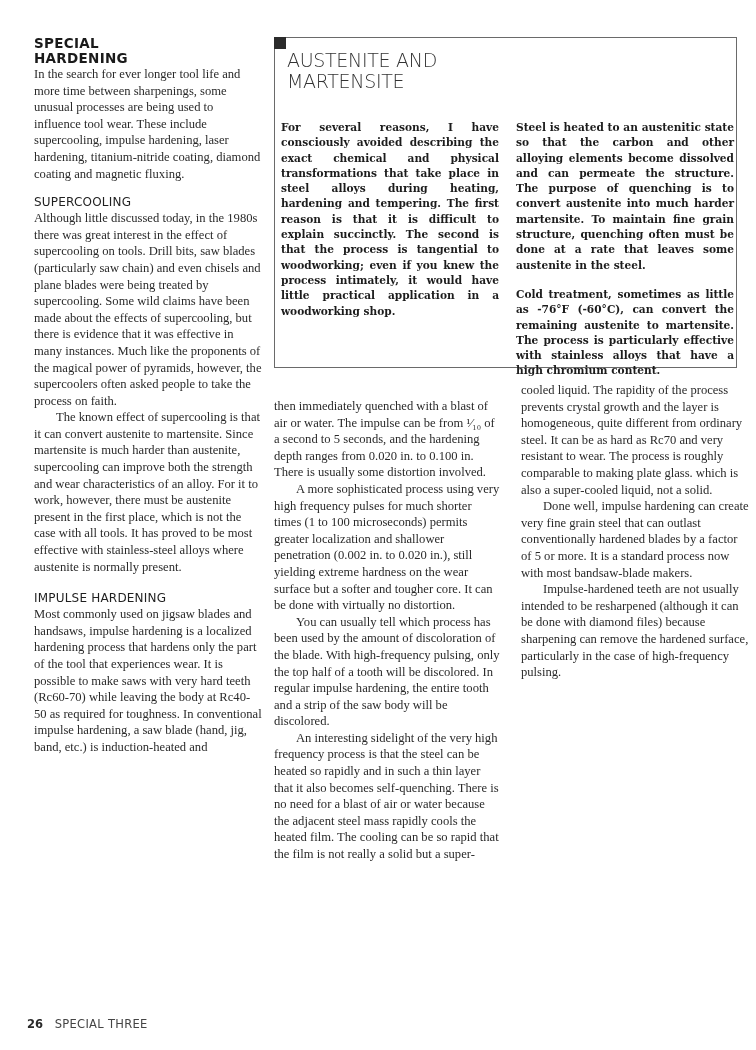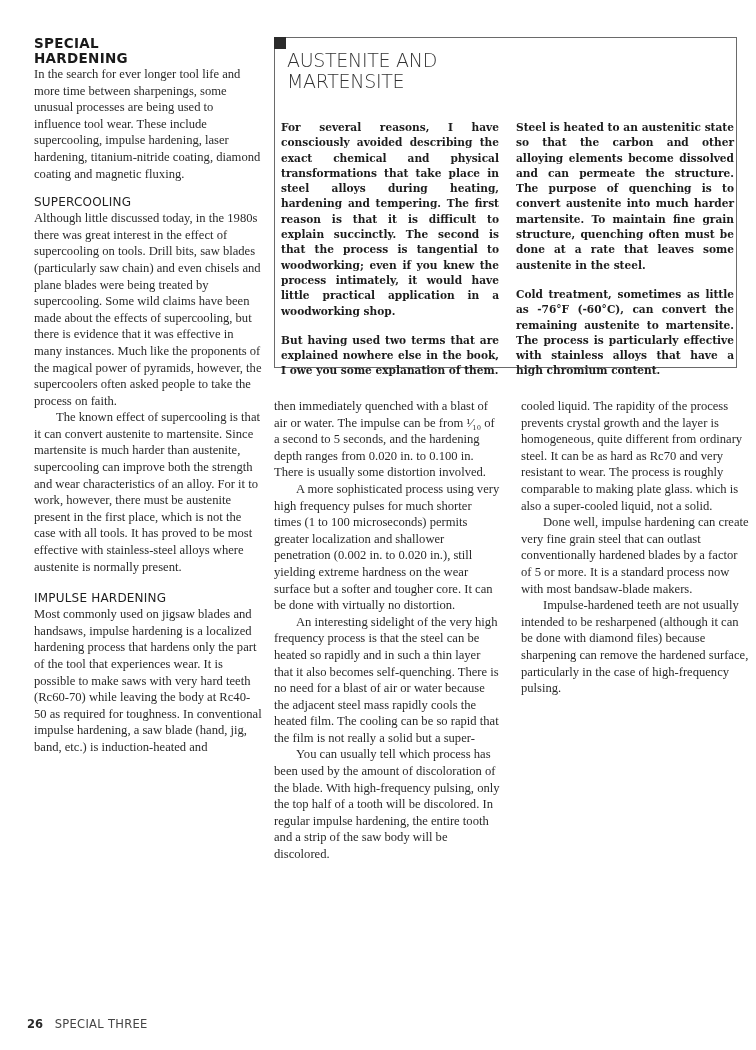--- a/index.html
+++ b/index.html
@@ -4,21 +4,21 @@
 <style>
   html, body { margin: 0; padding: 0; background: #ffffff; }
   body { width: 756px; height: 1050px; position: relative; overflow: hidden; color: #2a2a2a; }
   .col { position: absolute; font-family: "Liberation Serif", serif; font-size: 12.6px; line-height: 16.6px; }
   .col p { margin: 0; }
   .indent { text-indent: 22px; }
   .head-bold { font-family: "DejaVu Sans", sans-serif; font-weight: bold; font-size: 13.5px; line-height: 15px; letter-spacing: 0.3px; color: #1a1a1a; margin: 0; }
   .subhead { font-family: "DejaVu Sans", sans-serif; font-size: 12px; line-height: 16px; color: #1f1f1f; letter-spacing: 0.2px; margin: 0; font-weight: normal; }
   .col1 { left: 26px; top: 36px; width: 228px; margin-left: 8px; }
   .col2 { left: 274px; top: 398px; width: 228px; }
-  .col3 { left: 521px; top: 398px; width: 228px; }
+  .col3 { left: 521px; top: 382px; width: 228px; }
   .gap { height: 12px; }
 
   .sidebar { position: absolute; left: 274px; top: 37px; width: 463px; height: 331px; border: 1.5px solid #6a6a6a; box-sizing: border-box; }
   .sidebar-marker { position: absolute; left: -1px; top: -1px; width: 12px; height: 12px; background: #2b2b2b; }
   .sidebar-title { position: absolute; left: 12px; top: 12px; font-family: "DejaVu Sans", sans-serif; font-weight: 200; font-size: 19px; line-height: 21px; color: #333; letter-spacing: -0.3px; margin: 0; font-stretch: condensed; }
   .sb-col { position: absolute; top: 82px; width: 218px; font-family: "DejaVu Serif", serif; font-weight: bold; font-size: 10.6px; line-height: 15.3px; color: #1c1c1c; text-align: justify; }
   .sb-col p { margin: 0; }
   .sb-col p + p { margin-top: 14px; }
   .sb-left { left: 6px; }
   .sb-right { left: 241px; }
@@ -46,33 +46,32 @@
 </div>
 
 <div class="sidebar">
   <div class="sidebar-marker"></div>
   <h2 class="sidebar-title">
     <span>AUSTENITE AND</span><br>
     <span>MARTENSITE</span>
   </h2>
   <div class="sb-col sb-left">
     <p>For several reasons, I have consciously avoided describing the exact chemical and physical transformations that take place in steel alloys during heating, hardening and tempering. The first reason is that it is difficult to explain succinctly. The second is that the process is tangential to woodworking; even if you knew the process intimately, it would have little practical application in a woodworking shop.</p>
-    <p>But having used two terms that are explained nowhere else in the book, I owe you some explanation of them.</p>
   </div>
   <div class="sb-col sb-right">
     <p>Steel is heated to an austenitic state so that the carbon and other alloying elements become dissolved and can permeate the structure. The purpose of quenching is to convert austenite into much harder martensite. To maintain fine grain structure, quenching often must be done at a rate that leaves some austenite in the steel.</p>
     <p>Cold treatment, sometimes as little as -76°F (-60°C), can convert the remaining austenite to martensite. The process is particularly effective with stainless alloys that have a high chromium content.</p>
   </div>
 </div>
 
 <div class="col col2">
   <p>then immediately quenched with a blast of air or water. The impulse can be from ¹⁄₁₀ of a second to 5 seconds, and the hardening depth ranges from 0.020 in. to 0.100 in. There is usually some distortion involved.</p>
   <p class="indent">A more sophisticated process using very high frequency pulses for much shorter times (1 to 100 microseconds) permits greater localization and shallower penetration (0.002 in. to 0.020 in.), still yielding extreme hardness on the wear surface but a softer and tougher core. It can be done with virtually no distortion.</p>
+  <p class="indent">You can usually tell which process has been used by the amount of discoloration of the blade. With high-frequency pulsing, only the top half of a tooth will be discolored. In regular impulse hardening, the entire tooth and a strip of the saw body will be discolored.</p>
   <p class="indent">An interesting sidelight of the very high frequency process is that the steel can be heated so rapidly and in such a thin layer that it also becomes self-quenching. There is no need for a blast of air or water because the adjacent steel mass rapidly cools the heated film. The cooling can be so rapid that the film is not really a solid but a super-</p>
-  <p class="indent">You can usually tell which process has been used by the amount of discoloration of the blade. With high-frequency pulsing, only the top half of a tooth will be discolored. In regular impulse hardening, the entire tooth and a strip of the saw body will be discolored.</p>
 </div>
 
 <div class="col col3">
   <p>cooled liquid. The rapidity of the process prevents crystal growth and the layer is homogeneous, quite different from ordinary steel. It can be as hard as Rc70 and very resistant to wear. The process is roughly comparable to making plate glass. which is also a super-cooled liquid, not a solid.</p>
   <p class="indent">Done well, impulse hardening can create very fine grain steel that can outlast conventionally hardened blades by a factor of 5 or more. It is a standard process now with most bandsaw-blade makers.</p>
   <p class="indent">Impulse-hardened teeth are not usually intended to be resharpened (although it can be done with diamond files) because sharpening can remove the hardened surface, particularly in the case of high-frequency pulsing.</p>
 </div>
 
 <div class="footer">
   <span class="pg">26</span>

